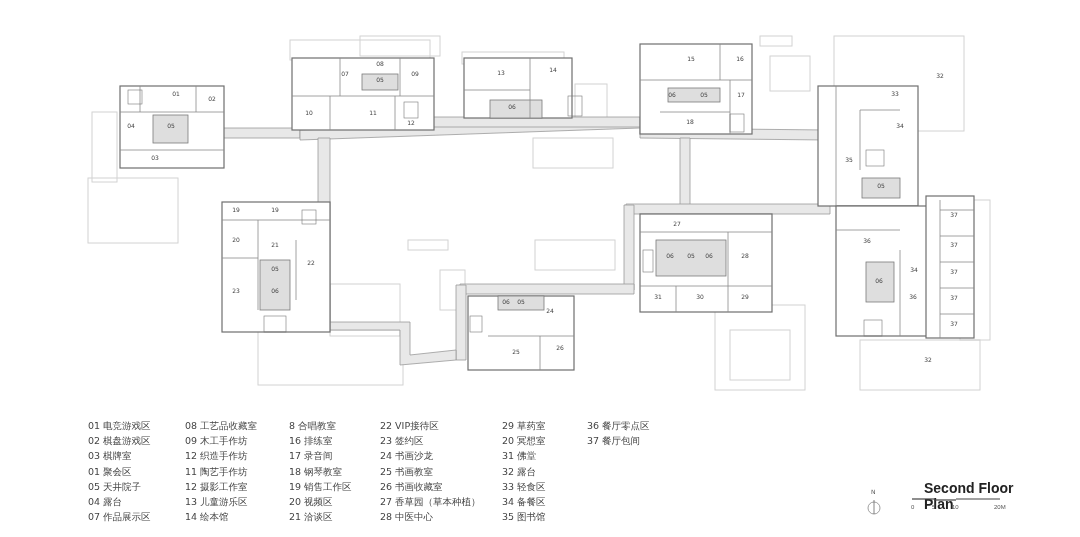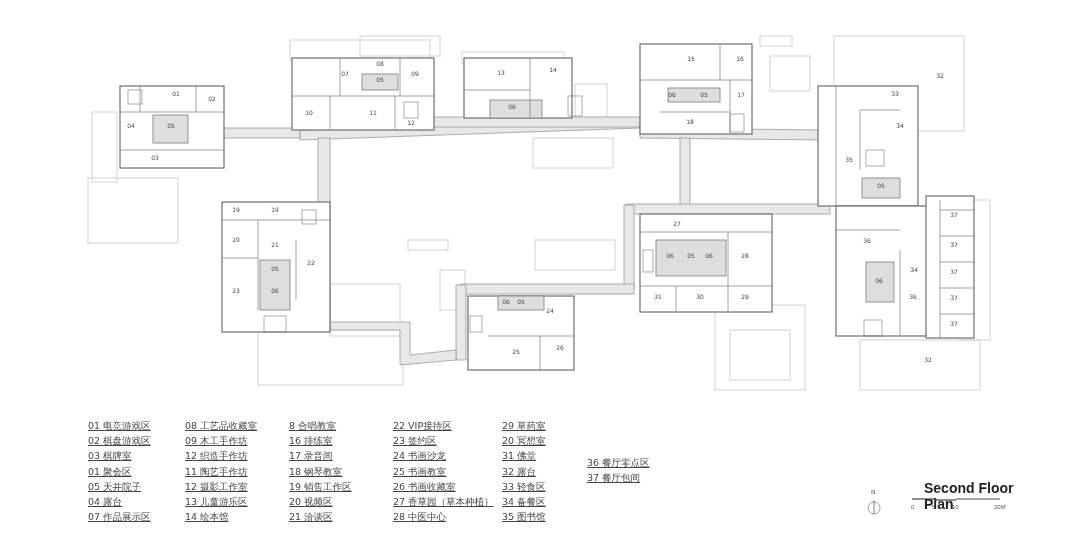--- a/index.html
+++ b/index.html
@@ -1,18 +1,18 @@
 <!DOCTYPE html>
 <html><head>
 <meta charset="utf-8">
 <style>
   html, body { margin:0; padding:0; background:#ffffff; }
   body { width:1080px; height:537px; position:relative; overflow:hidden; font-family:"DejaVu Sans", sans-serif; color:#333; }
   #plan { position:absolute; left:0; top:0; width:1080px; height:400px; }
-  .legend { position:absolute; top:418px; font-size:9.5px; line-height:15.2px; color:#444;text-decoration:underline; }
+  .legend { position:absolute; top:418px; font-size:9.5px; line-height:15.2px; color:#444; }
   .legend div { white-space:nowrap; }
   .title-block { position:absolute; left:868px; top:478px; width:150px; height:40px; }
   .plan-title { position:absolute; left:56px; top:2px; font-size:14px; font-weight:bold; color:#222; font-family:"Liberation Sans", sans-serif; }
   .scale-tick { position:absolute; top:26px; font-size:6px; color:#555; font-family:"Liberation Sans", sans-serif; }
 </style>
 </head>
 <body>
 
 <svg id="plan" viewBox="0 0 1080 400" xmlns="http://www.w3.org/2000/svg">
   <g fill="none" stroke="#d2d2d2" stroke-width="1">
@@ -210,39 +210,39 @@
 </div>
 <div class="legend" style="left:289px;">
   <div>8 合唱教室</div>
   <div>16 排练室</div>
   <div>17 录音间</div>
   <div>18 钢琴教室</div>
   <div>19 销售工作区</div>
   <div>20 视频区</div>
   <div>21 洽谈区</div>
 </div>
-<div class="legend" style="left:380px;margin-left:13px;">
+<div class="legend" style="left:380px;">
   <div>22 VIP接待区</div>
   <div>23 签约区</div>
   <div>24 书画沙龙</div>
   <div>25 书画教室</div>
   <div>26 书画收藏室</div>
   <div>27 香草园（草本种植）</div>
   <div>28 中医中心</div>
 </div>
 <div class="legend" style="left:502px;">
   <div>29 草药室</div>
   <div>20 冥想室</div>
   <div>31 佛堂</div>
   <div>32 露台</div>
   <div>33 轻食区</div>
   <div>34 备餐区</div>
   <div>35 图书馆</div>
 </div>
-<div class="legend" style="left:587px;margin-top:37px;">
+<div class="legend" style="left:587px;">
   <div>36 餐厅零点区</div>
   <div>37 餐厅包间</div>
 </div>
 
 <div class="title-block">
   <svg width="20" height="30" style="position:absolute;left:-2px;top:10px;">
     <circle cx="8" cy="20" r="6" fill="none" stroke="#888" stroke-width="0.8"></circle>
     <line x1="8" y1="12" x2="8" y2="26" stroke="#666" stroke-width="0.8"></line>
   </svg>
   <span style="position:absolute;left:3px;top:10px;font-size:6px;color:#555;">N</span>

